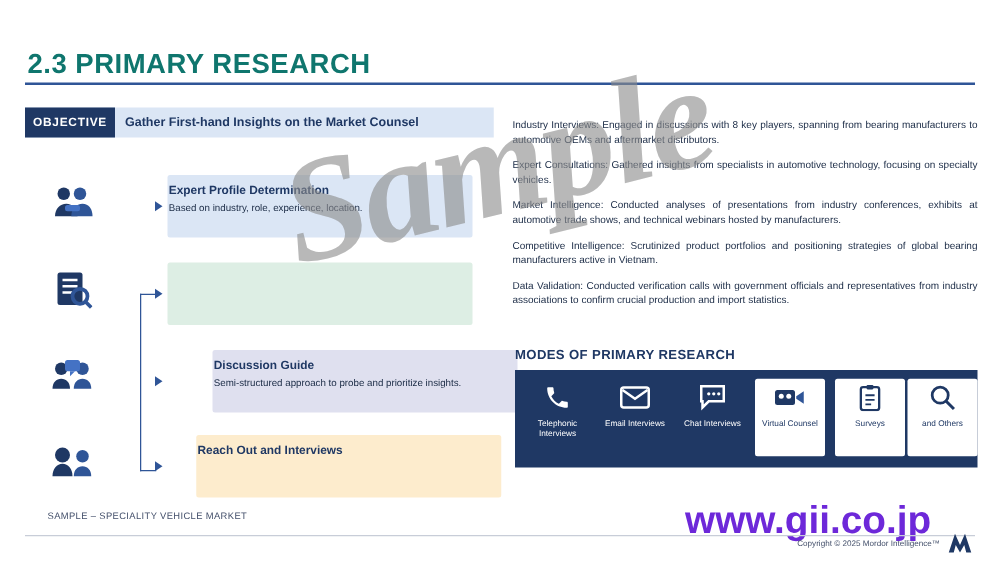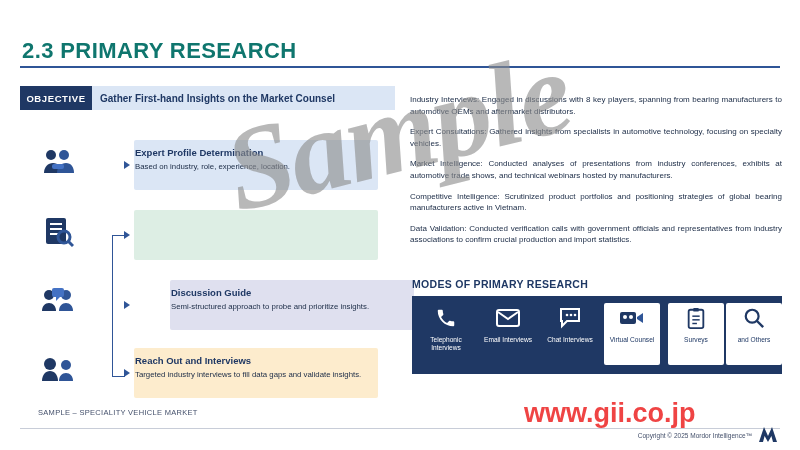--- a/index.html
+++ b/index.html
@@ -94,21 +94,21 @@
   }
   .step p {
     margin: 0;
     font-size: 7.8px;
     line-height: 1.35;
     color: #20304a;
   }
   .step-1 { top: 140px; background: #dbe6f5; height: 50px; }
   .step-2 { top: 210px; background: #ddeee4; height: 50px; }
   .step-3 { top: 280px; background: #dfe0ef; height: 50px; margin-left: 36px; }
-  .step-4 { top: 348px; background: #fdeccd; height: 50px; }
+  .step-4 { top: 348px; background: #fdeccd; height: 50px; margin-left: 23px; }
 
   
   .connector {
     position: absolute;
     left: 112px;
     width: 12px;
     border-left: 1px solid #2f5597;
     border-top: 1px solid #2f5597;
     border-bottom: 1px solid #2f5597;
   }
@@ -263,25 +263,25 @@
     color: rgba(140,140,140,0.62);
     font-family: "Liberation Serif", serif;
     transform: rotate(-14deg);
     transform-origin: left top;
     pointer-events: none;
     user-select: none;
     letter-spacing: -2px;
   }
   .url-wm {
     position: absolute;
-    left: 524px;
+    left: 548px;
     top: 398px;
-    font-size: 27px;
-    font-weight: bold;
-    color: #ef4444;
+    font-size: 31px;
+    font-weight: bold;
+    color: #6d28d9;
     font-family: "Liberation Sans", sans-serif;
   }
 </style>
 </head>
 <body>
 
 <div class="slide">
 
   <div class="title">2.3 PRIMARY RESEARCH</div>
   <div class="title-rule"></div>
@@ -346,21 +346,20 @@
     <p>Based on industry, role, experience, location.</p>
   </div>
   <div class="step step-2">
   </div>
   <div class="step step-3">
     <h4>Discussion Guide</h4>
     <p>Semi-structured approach to probe and prioritize insights.</p>
   </div>
   <div class="step step-4">
     <h4>Reach Out and Interviews</h4>
-    <p>Targeted industry interviews to fill data gaps and validate insights.</p>
   </div>
 
   <div class="rtext">
     <p>Industry Interviews: Engaged in discussions with 8 key players, spanning from bearing manufacturers to automotive OEMs and aftermarket distributors.</p>
     <p>Expert Consultations: Gathered insights from specialists in automotive technology, focusing on specialty vehicles.</p>
     <p>Market Intelligence: Conducted analyses of presentations from industry conferences, exhibits at automotive trade shows, and technical webinars hosted by manufacturers.</p>
     <p>Competitive Intelligence: Scrutinized product portfolios and positioning strategies of global bearing manufacturers active in Vietnam.</p>
     <p>Data Validation: Conducted verification calls with government officials and representatives from industry associations to confirm crucial production and import statistics.</p>
   </div>
 

